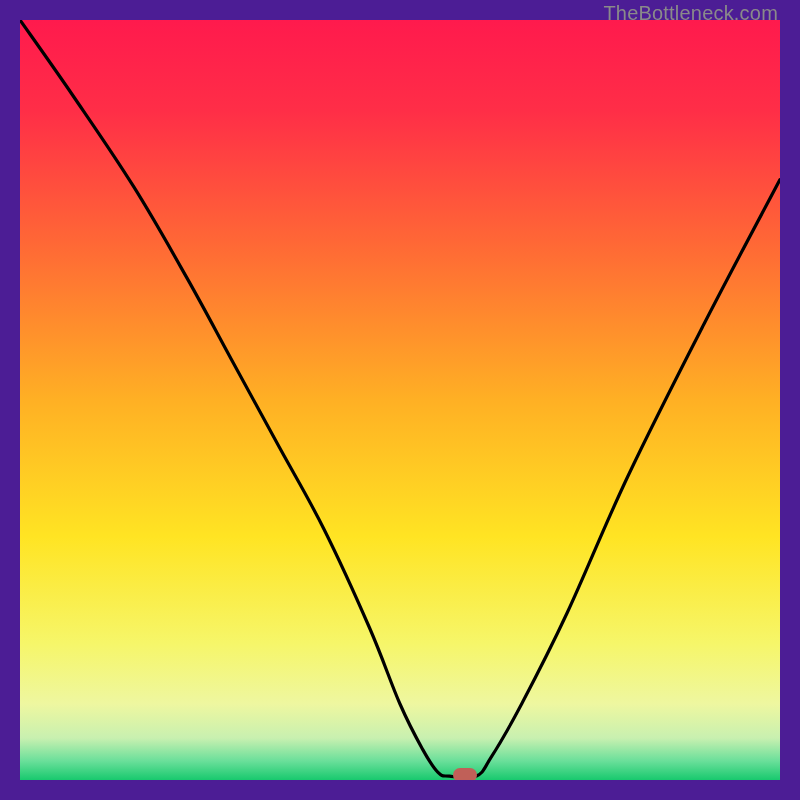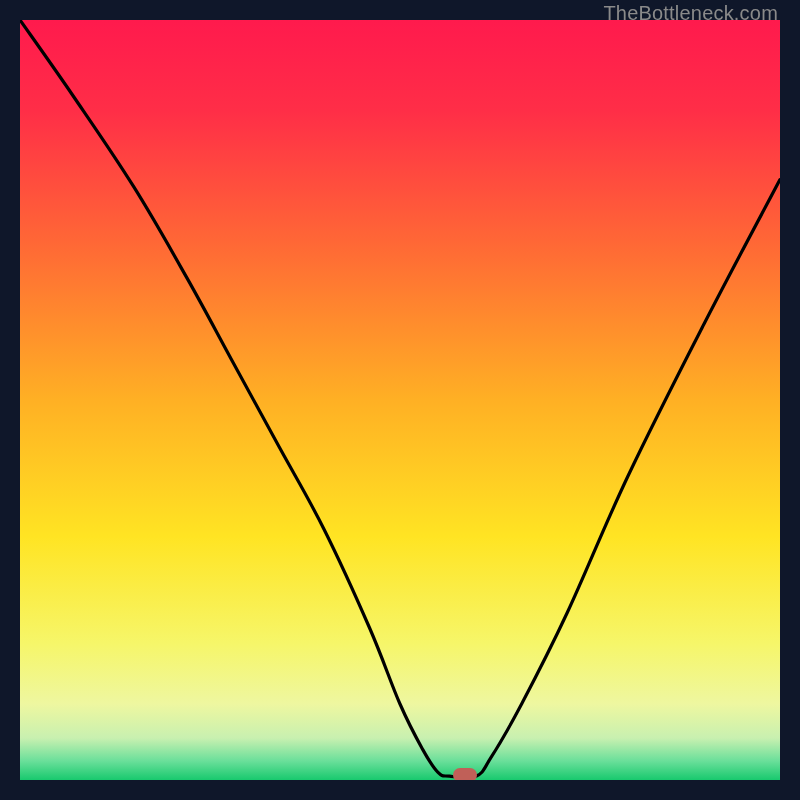--- a/index.html
+++ b/index.html
@@ -7,21 +7,21 @@
     padding: 0;
     width: 800px;
     height: 800px;
     background: #000;
     overflow: hidden;
   }
   .frame {
     position: relative;
     width: 800px;
     height: 800px;
-    background: #0f172a;
+    background: #4c1d95;
   }
   .plot-area {
     position: absolute;
     left: 20px;
     top: 20px;
     width: 760px;
     height: 760px;
     overflow: hidden;
   }
   .gradient-bg {

